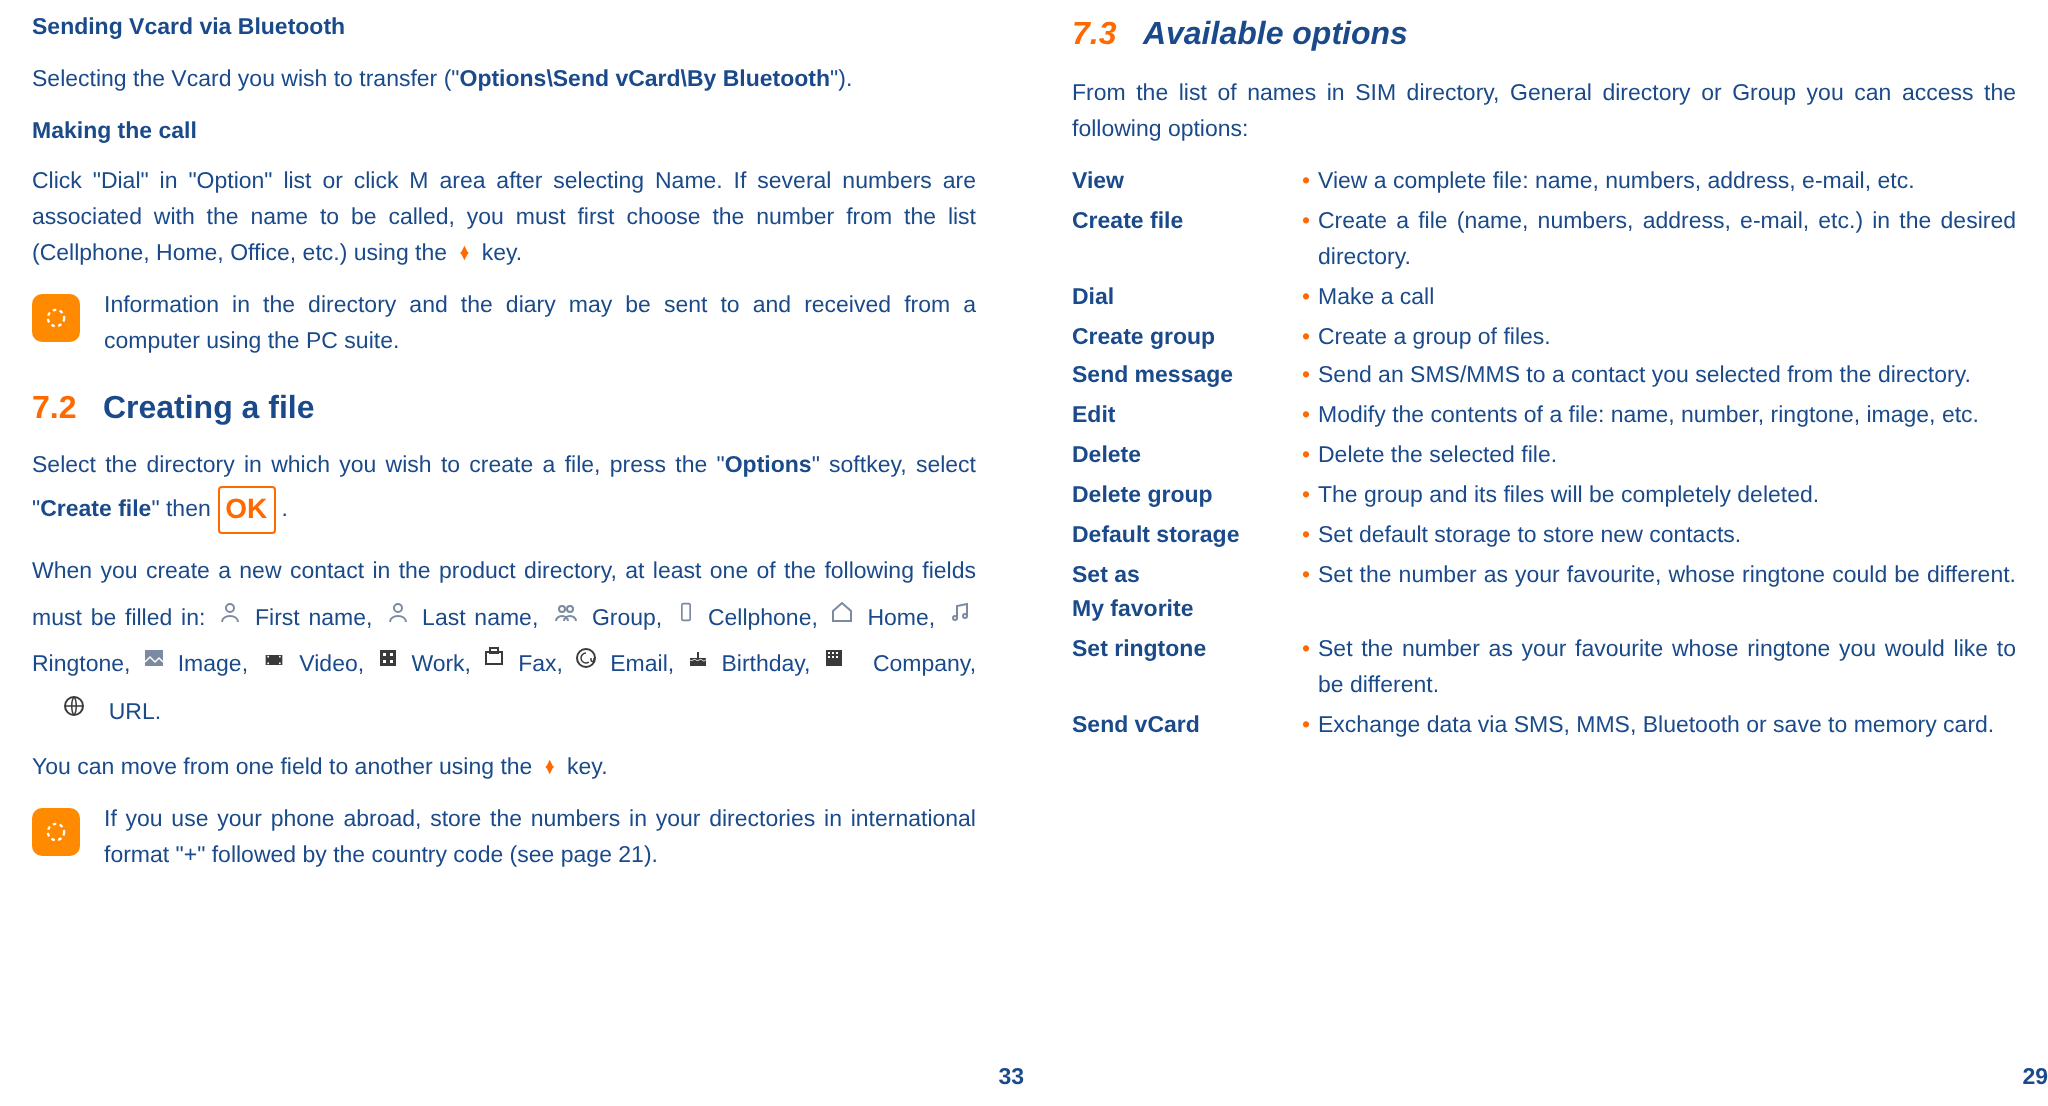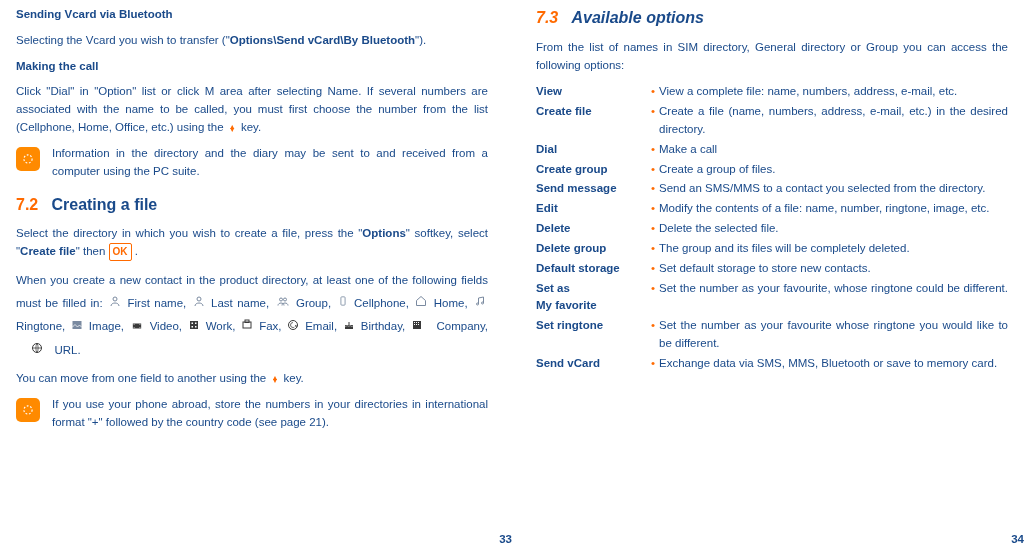--- a/index.html
+++ b/index.html
@@ -64,21 +64,21 @@
     line-height: 0.5;
     font-size: 7px;
     color: #ff6a00;
   }
   .ok-key {
     display: inline-block;
     color: #ff6a00;
     font-weight: bold;
     border: 1px solid #ff6a00;
     border-radius: 2px;
-    font-size: 10px;
+    font-size: 14px;
     padding: 0 3px;
     vertical-align: middle;
   }
   .opt-table { width: 100%; border-collapse: collapse; }
   .opt-table td { vertical-align: top; padding: 1px 0; }
   .opt-name { width: 115px; font-weight: bold; color: #1a4a8a; }
   .bullet { color: #ff6a00; padding: 0 4px 0 0; width: 8px; }
   .opt-desc { text-align: justify; }
 </style>
 </head>
@@ -297,16 +297,16 @@
             <td class="opt-desc">Set the number as your favourite whose ringtone you would like to be different.</td>
           </tr>
       <tr>
             <td class="opt-name">Send vCard</td>
             <td class="bullet">•</td>
             <td class="opt-desc">Exchange data via SMS, MMS, Bluetooth or save to memory card.</td>
           </tr>
     </tbody>
       </table>
 
-    <div class="pg-num">34</div>
+    <div class="pg-num">29</div>
   </div>
 
 </div>
 
 </body></html>

